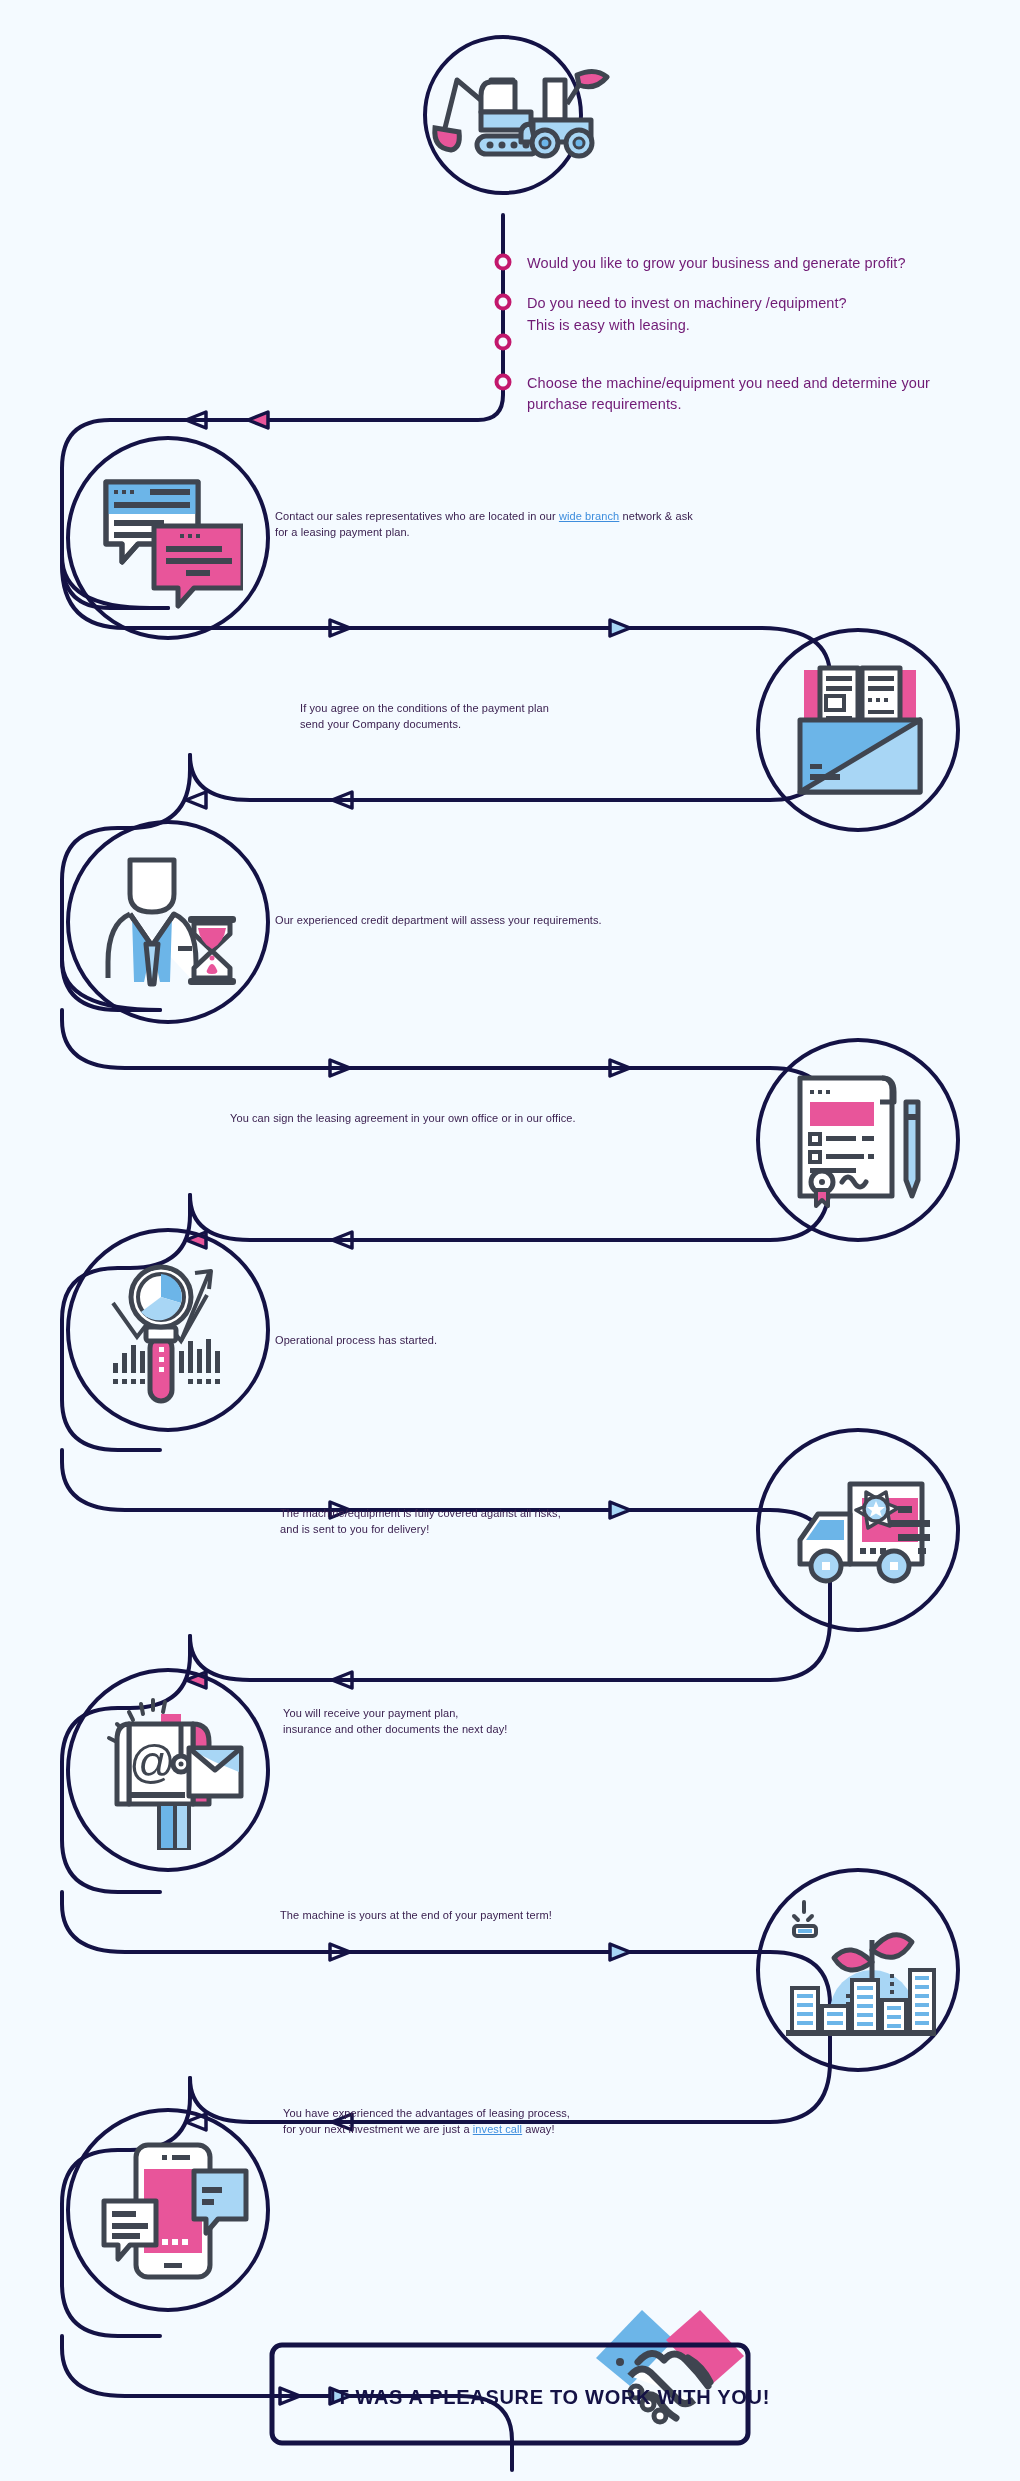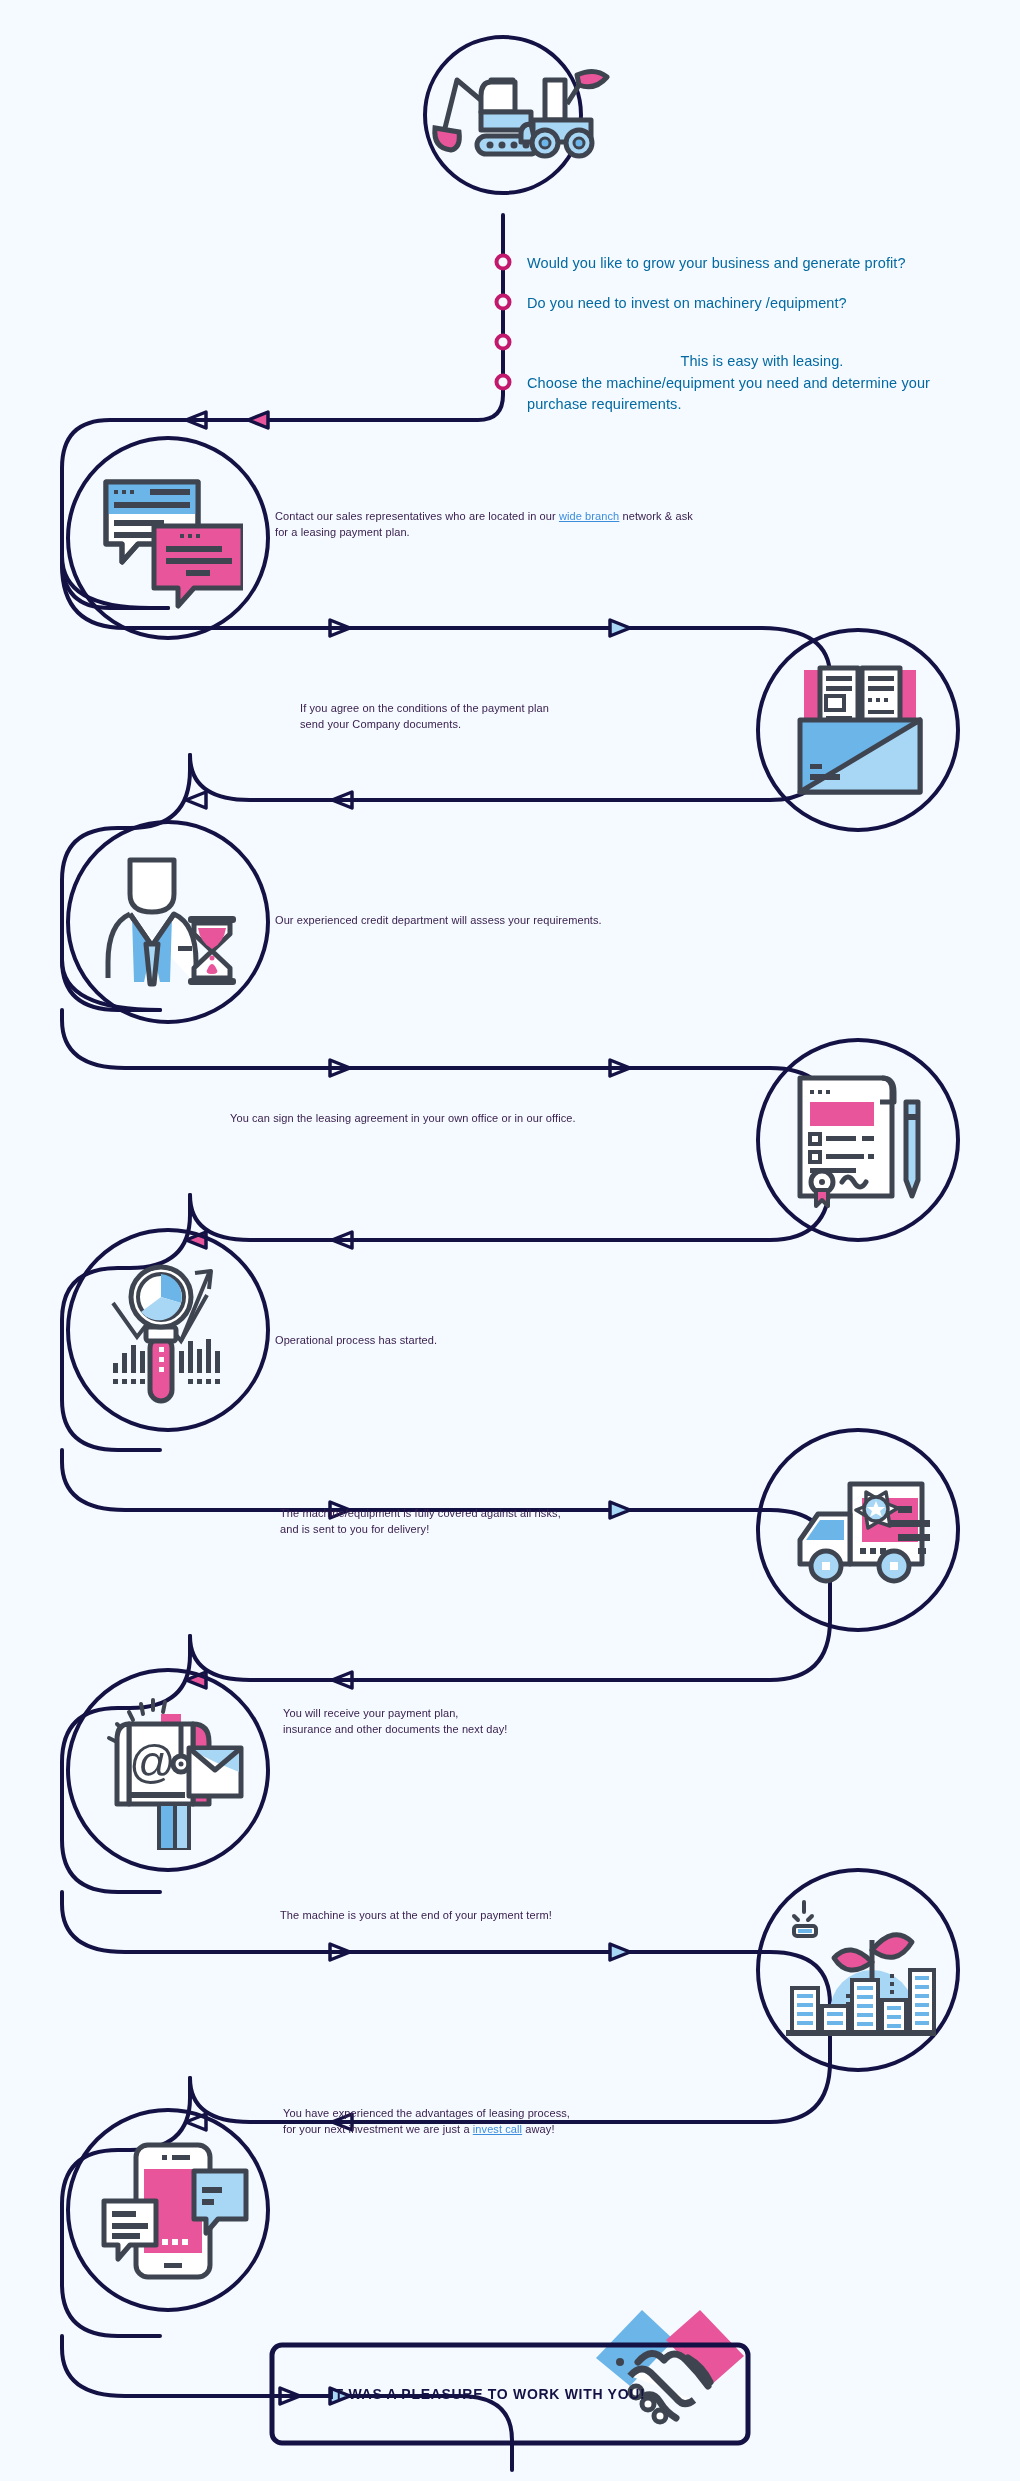--- a/index.html
+++ b/index.html
@@ -39,32 +39,32 @@
     white-space:pre-line;
   }
   .step-text.left-align{text-align:left;}
   .step-text.right-align{text-align:left;}
   .link-word{
     color:#3d8ddd;
     text-decoration:underline;
   }
   .bullet-text{
     position:absolute;
-    color:#0369a1;
+    color:#701a75;
     font-size:14.5px;
     line-height:1.45;
     white-space:pre-line;
     letter-spacing:.1px;
   }
   .icon-box{
     position:absolute;
   }
   .footer-label{
     position:absolute;
-    font-size:14px;
+    font-size:20px;
     font-weight:bold;
     color:#141245;
     letter-spacing:.7px;
     white-space:nowrap;
   }
 </style>
 </head>
 <body>
 
 <div id="infographic">
@@ -506,21 +506,21 @@
         <path d="M98,58 q14,8 22,24" fill="none" stroke="#3f4550" stroke-width="7" stroke-linecap="round"></path>
       </svg>
     </div>
 
   </div>
 
   <div class="layer">
 
     <div class="bullet-text" style="left:527px;top:253px;width:470px;">Would you like to grow your business and generate profit?</div>
     <div class="bullet-text" style="left:527px;top:293px;width:470px;">Do you need to invest on machinery /equipment?</div>
-    <div class="bullet-text" style="left:527px;top:351px;width:470px;text-align:center;">This is easy with leasing.</div>
+    <div class="bullet-text" style="left:527px;top:315px;width:470px;">This is easy with leasing.</div>
     <div class="bullet-text" style="left:527px;top:373px;width:470px;">Choose the machine/equipment you need and determine your
 purchase requirements.</div>
 
     <div class="step-text left-align" style="left:275px;top:508px;width:420px;"><span>Contact our sales representatives who are located in our </span><span class="link-word">wide branch</span><span> network &amp; ask for a leasing payment plan.</span></div>
 
     <div class="step-text right-align" style="left:300px;top:700px;width:445px;">If you agree on the conditions of the payment plan
 send your Company documents.</div>
 
     <div class="step-text left-align" style="left:275px;top:912px;width:520px;">Our experienced credit department will assess your requirements.</div>
 

